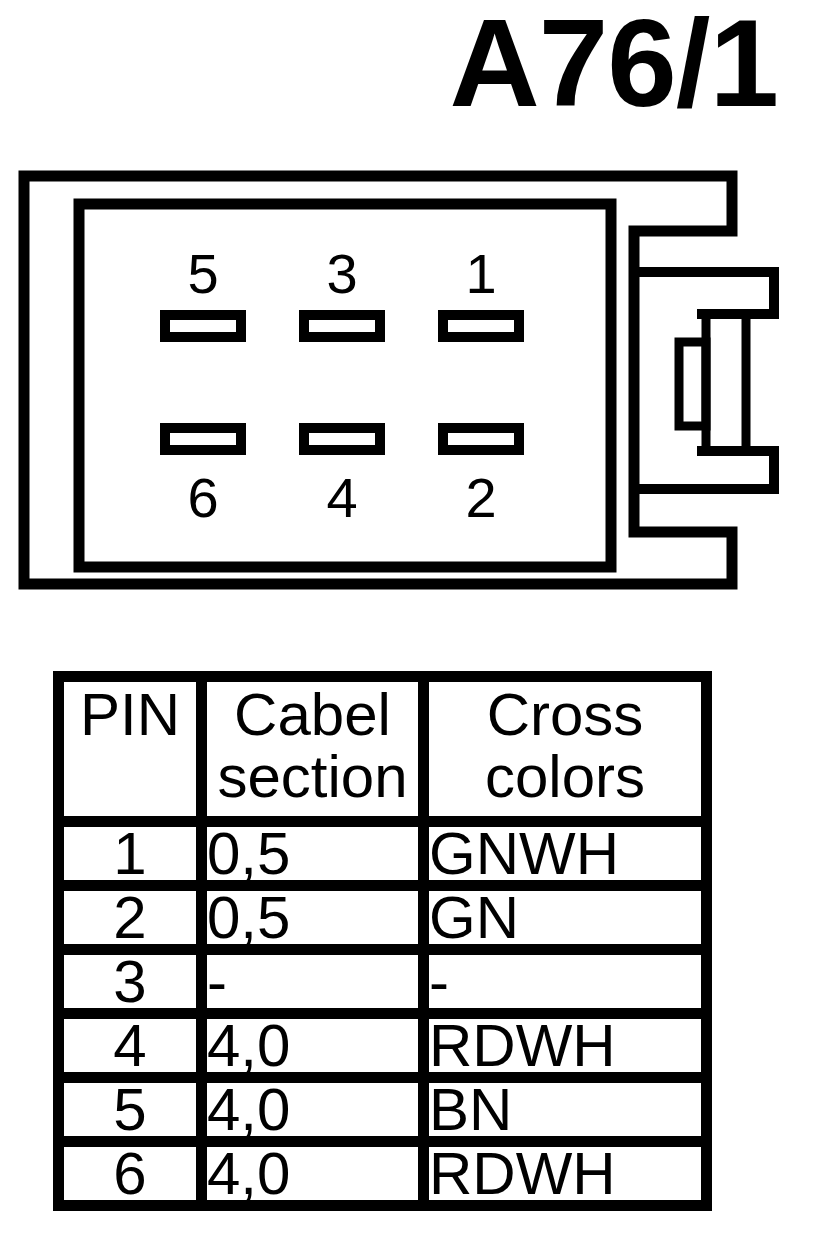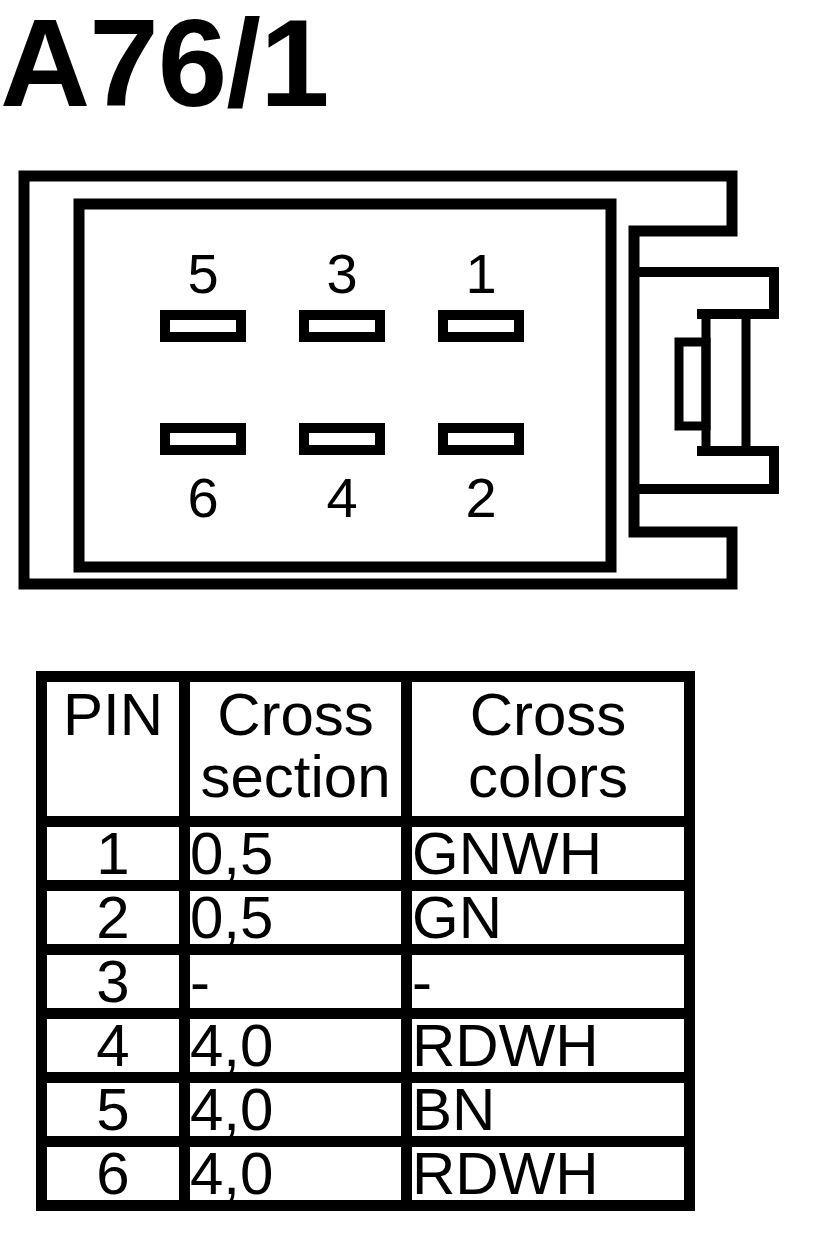--- a/index.html
+++ b/index.html
@@ -8,41 +8,41 @@
     background: #ffffff;
     position: relative;
     font-family: "Liberation Sans", sans-serif;
     color: #000;
     overflow: hidden;
   }
   .page-title {
     position: absolute;
     top: 0; left: 0;
     width: 778px;
-    text-align: left;
+    text-align: right;
     font-weight: bold;
     font-size: 125px;
     line-height: 125px;
     letter-spacing: -1px;
     white-space: nowrap;
   }
   .connector-svg {
     position: absolute;
     top: 0; left: 0;
     width: 816px; height: 640px;
   }
   .connector-svg * { vector-effect: none; }
   .pin-digit {
     font-family: "Liberation Sans", sans-serif;
     font-size: 56px;
     fill: #000000;
   }
   table.pinout {
     position: absolute;
-    left: 36px;
+    left: 53px;
     top: 671px;
     border-collapse: collapse;
     table-layout: fixed;
     font-size: 60px;
   }
   table.pinout th, table.pinout td {
     border: 11px solid #000000;
     margin: 0;
     overflow: hidden;
   }
@@ -100,21 +100,21 @@
 
 <table class="pinout">
   <colgroup>
     <col style="width:143px">
     <col style="width:222px">
     <col style="width:283px">
   </colgroup>
   <thead>
     <tr>
       <th>PIN</th>
-      <th>Cross section</th>
+      <th>Cabel section</th>
       <th>Cross colors</th>
     </tr>
   </thead>
   <tbody>
     <tr>
       <td class="c-pin">1</td>
       <td class="c-val">0,5</td>
       <td class="c-val">GNWH</td>
     </tr>
     <tr>

